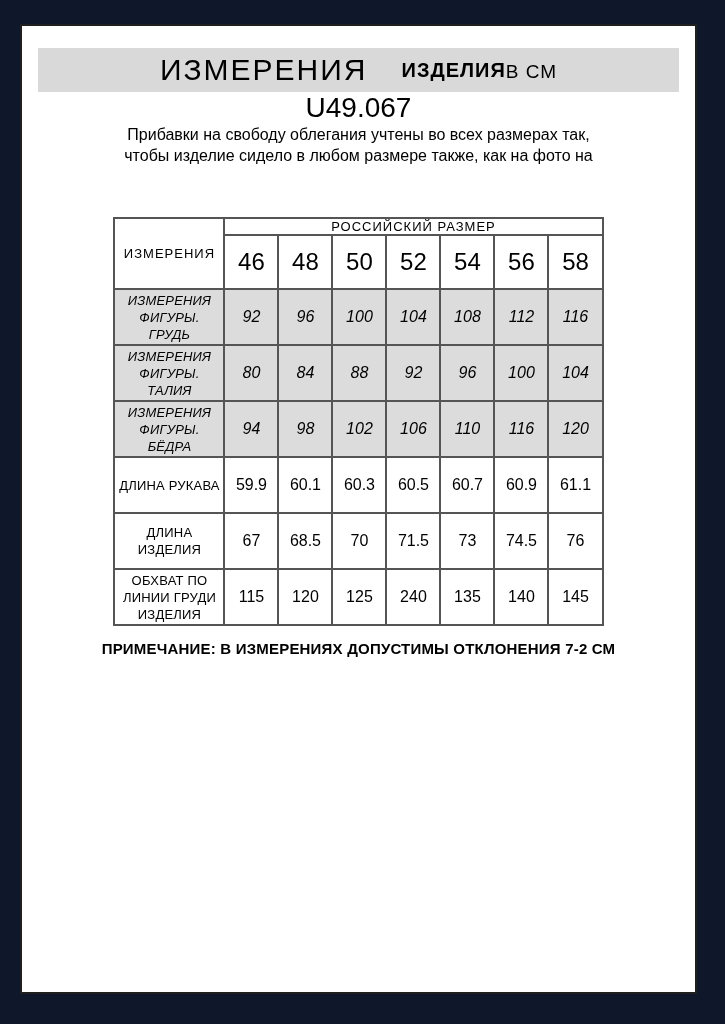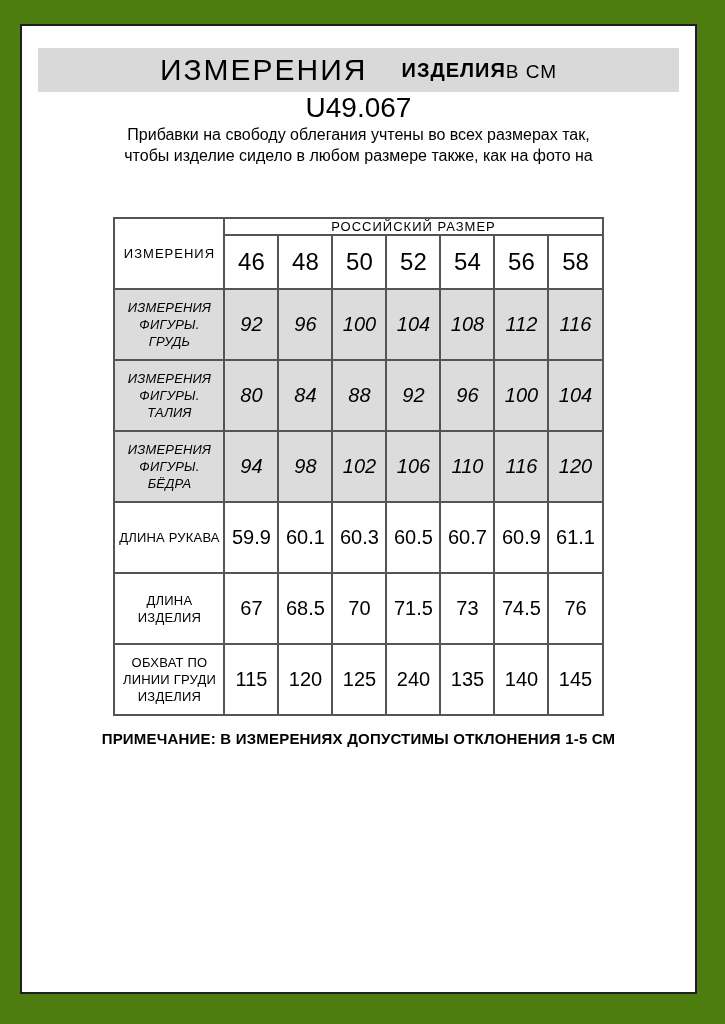--- a/index.html
+++ b/index.html
@@ -6,21 +6,21 @@
     margin: 0;
     padding: 0;
     background: #ffffff;
     font-family: "Liberation Sans", sans-serif;
     color: #000000;
   }
   .canvas {
     position: relative;
     width: 725px;
     height: 1024px;
-    background: #4d7c0f;
+    background: #0f172a;
     overflow: hidden;
   }
   .page {
     position: absolute;
     left: 20px;
     top: 24px;
     width: 677px;
     height: 970px;
     border: 2px solid #1f1f1f;
     background: #ffffff;
@@ -89,27 +89,27 @@
   .corner-cell {
     font-size: 14px;
     letter-spacing: 0.5px;
     background: #ffffff;
   }
   .sizes-row td {
     height: 54px;
     font-size: 24px;
     font-weight: bold;
   }
-  .data-row td { height: 71px; }
+  .data-row td { height: 56px; }
   .data-row .row-label {
     font-size: 13px;
     line-height: 17px;
     letter-spacing: 0.2px;
   }
-  .data-row .cell-value { font-size: 20px; }
+  .data-row .cell-value { font-size: 16px; }
   .row-shaded td {
     background: #dcdcdc;
     font-style: italic;
   }
   .note {
     margin-top: 14px;
     text-align: center;
     font-size: 15px;
     font-weight: bold;
     letter-spacing: 0.2px;
@@ -221,16 +221,16 @@
           <td class="cell-value">120</td>
           <td class="cell-value">125</td>
           <td class="cell-value">240</td>
           <td class="cell-value">135</td>
           <td class="cell-value">140</td>
           <td class="cell-value">145</td>
         </tr>
       </tbody>
     </table>
 
-    <div class="note">ПРИМЕЧАНИЕ: В ИЗМЕРЕНИЯХ ДОПУСТИМЫ ОТКЛОНЕНИЯ 1-5 СМ</div>
+    <div class="note">ПРИМЕЧАНИЕ: В ИЗМЕРЕНИЯХ ДОПУСТИМЫ ОТКЛОНЕНИЯ 7-2 СМ</div>
 
   </div>
 </div>
 
 </body></html>

